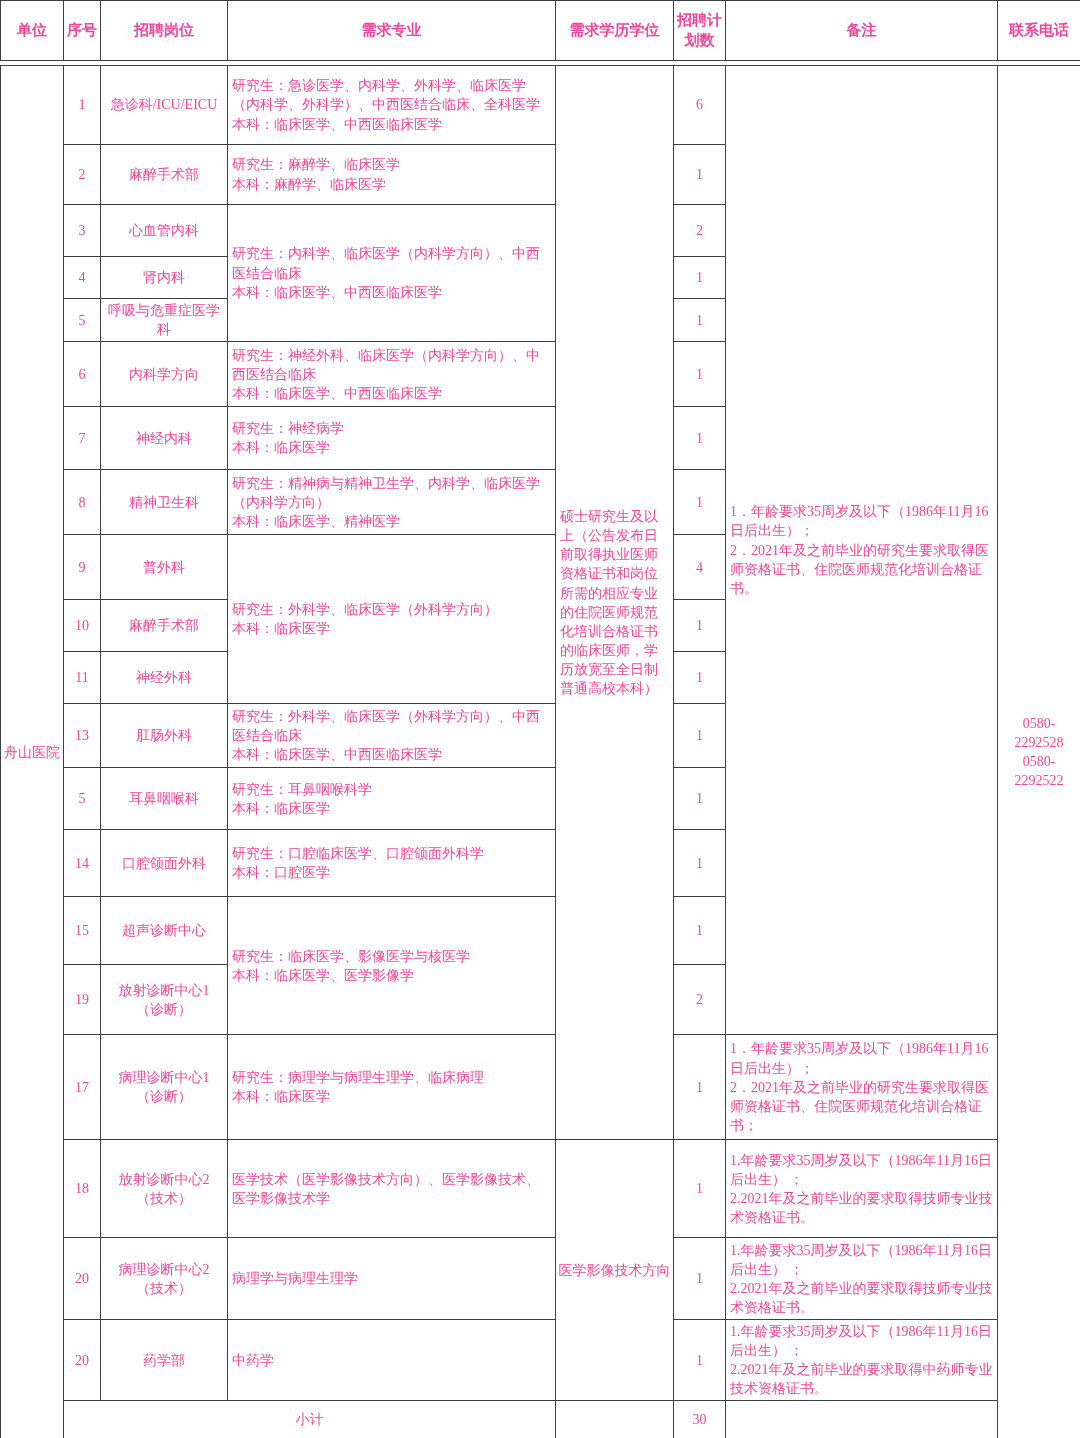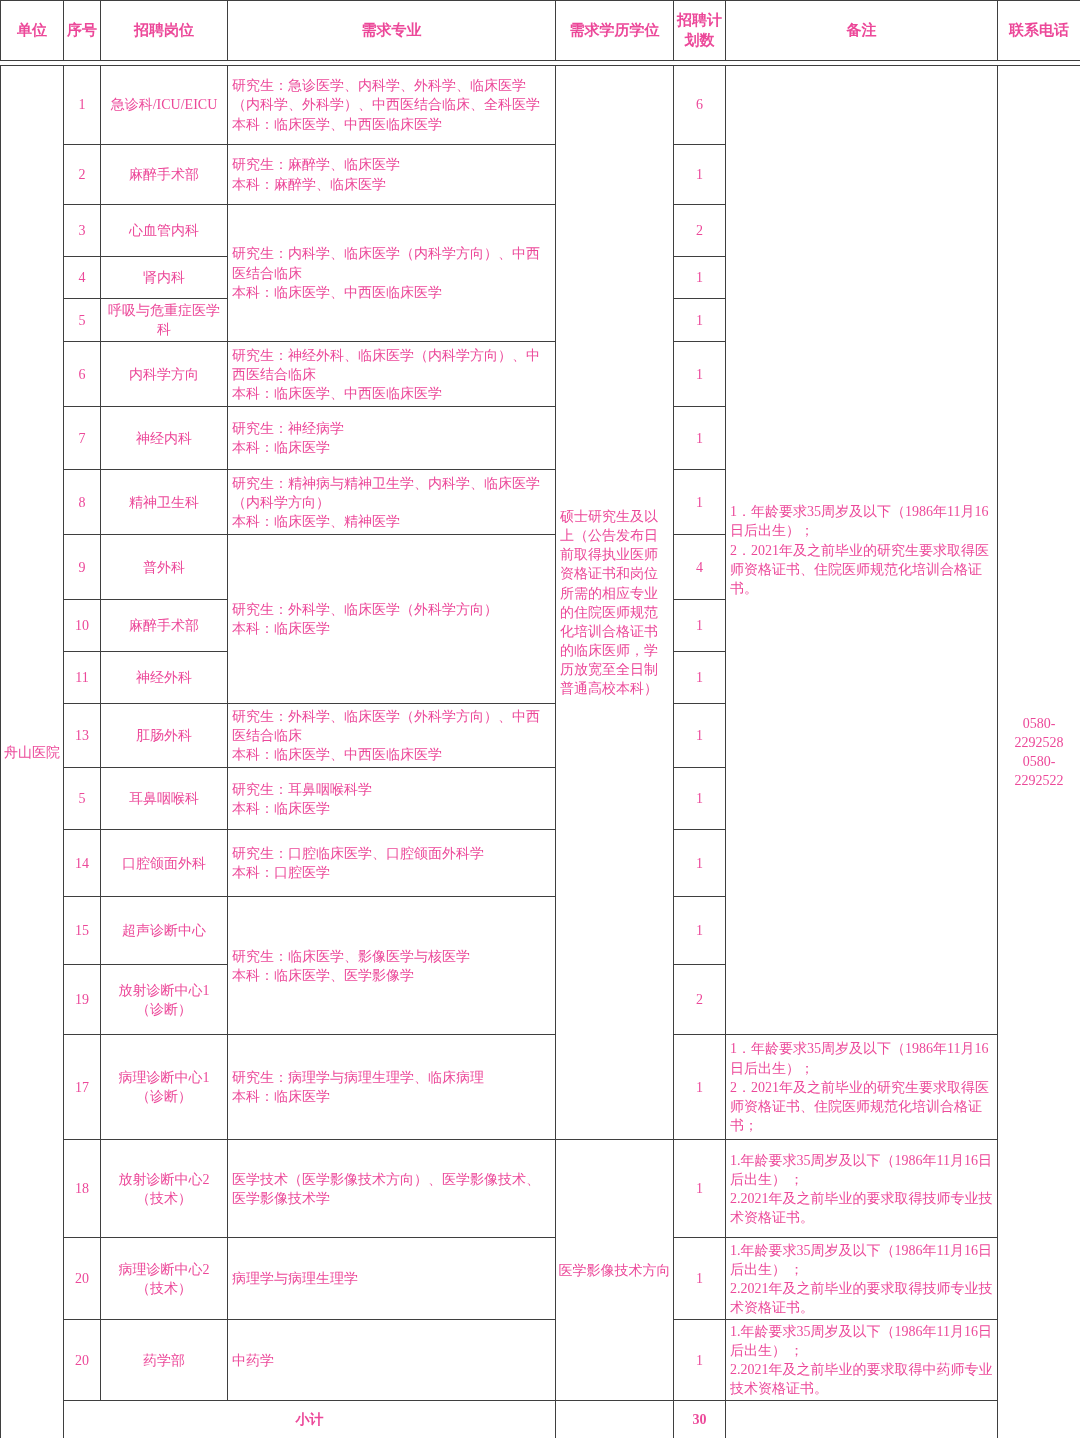--- a/index.html
+++ b/index.html
@@ -13,21 +13,21 @@
     border:1px solid #3f3f3f;
     vertical-align:middle;
     white-space:pre-line;
     overflow:hidden;
     word-break:break-word;
   }
   th{font-size:15px;font-weight:bold;text-align:center;padding:2px 1px;line-height:1.3;}
   td{font-size:14px;line-height:1.36;}
   .c{text-align:center;padding:2px 2px;}
   .l{text-align:left;padding:2px 4px;}
-  .bold{font-weight:bold;}
+  .bold{font-weight:normal;}
   .gap{height:4px;}
 </style>
 </head>
 <body>
 
 <div class="wrap">
 
   <table>
     <colgroup>
       <col style="width:63px">

